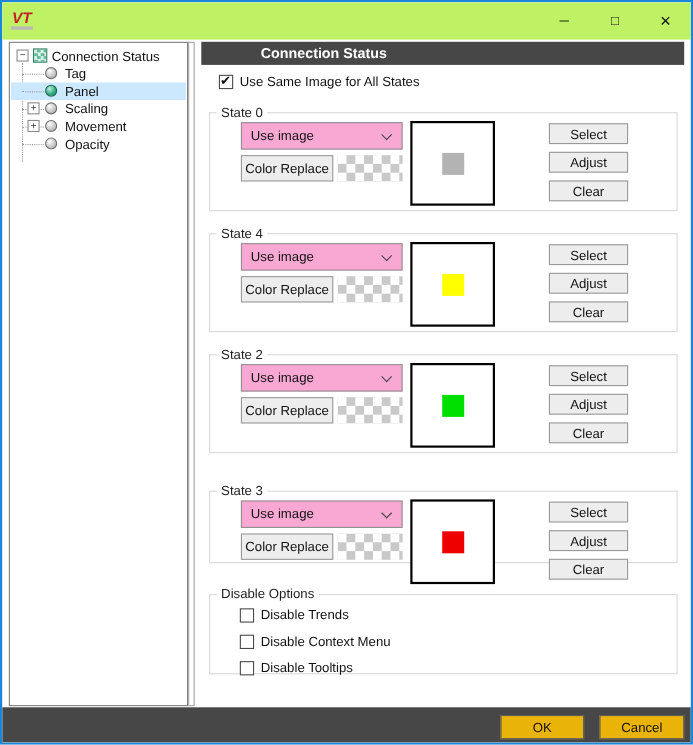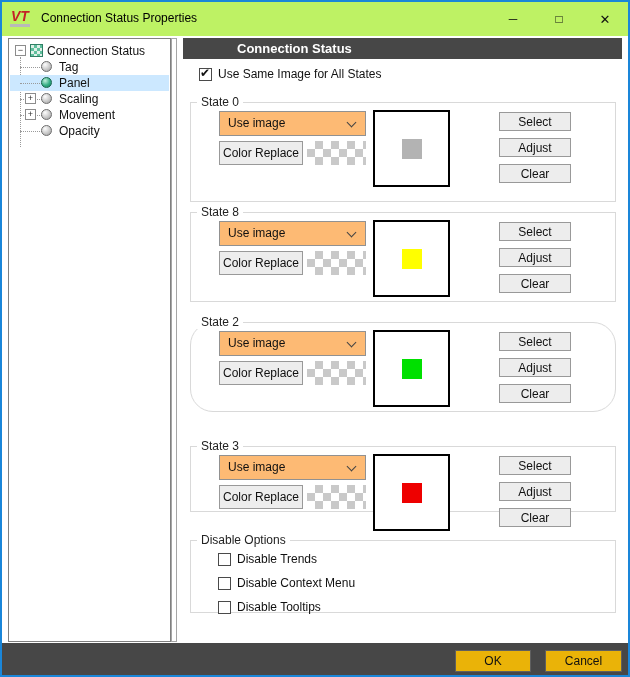--- a/index.html
+++ b/index.html
@@ -52,21 +52,21 @@
   .cbrow { position:absolute; display:flex; align-items:center; gap:6px; height:16px; }
   .cb { position:relative; width:13px; height:13px; background:#fff; border:1px solid #4a4a4a;
         flex:0 0 auto; }
   .cb .tick { position:absolute; left:0px; top:-3px; font-size:12px; line-height:14px; color:#111; }
   .cblabel { font-size:12px; color:#111; white-space:nowrap; }
 
   .group { position:absolute; left:188px; width:426px; border:1px solid #d9d9d9; background:#fff; }
   .group-label { position:absolute; top:-8px; left:6px; background:#fff; padding:0 4px;
                  font-size:12px; color:#222; }
 
-  .combo { position:absolute; left:28px; top:8px; width:147px; height:25px; background:#fdba74;
+  .combo { position:absolute; left:28px; top:8px; width:147px; height:25px; background:#f9a8d4;
            border:1px solid #919191; }
   .combo-text { position:absolute; left:8px; top:4px; font-size:12px; color:#111; }
   .chev { position:absolute; right:10px; top:7px; width:7px; height:7px;
           border-right:1px solid #444; border-bottom:1px solid #444; transform:rotate(45deg); }
 
   .btn { display:flex; align-items:center; justify-content:center; background:#ededed;
          border:1px solid #999; font-size:12px; color:#111; cursor:default; }
   .btn-colorreplace { position:absolute; left:28px; top:38px; width:84px; height:24px; }
   .checker { position:absolute; left:116px; top:38px; width:59px; height:24px;
              background:repeating-conic-gradient(#c9c9c9 0% 25%, #ffffff 0% 50%);
@@ -89,21 +89,20 @@
   .btn-ok { left:453px; width:76px; }
   .btn-cancel { left:543px; width:77px; }
 </style>
 </head>
 <body>
 
 <div class="window" style="border-color: rgb(26, 134, 217);">
 
   <div class="titlebar">
     <span class="logo">VT</span>
-    <span class="wtitle">Connection Status Properties</span>
     <div class="winbtns">
       <div class="winbtn">
         <span>─</span>
       </div>
       <div class="winbtn">
         <span>□</span>
       </div>
       <div class="winbtn close">
         <span>✕</span>
       </div>
@@ -154,53 +153,53 @@
 
   <div class="hdr" style="background-color: rgb(71, 71, 71);">Connection Status</div>
 
   <div class="cbrow" style="left:197px; top:64px;">
     <span class="cb">
       <span class="tick">✔</span>
     </span>
     <span class="cblabel">Use Same Image for All States</span>
   </div>
 
-  <div class="group" style="top:100px; height:100px;padding-left:46px;">
+  <div class="group" style="top:100px; height:90px;padding-left:46px;">
     <span class="group-label">State 0</span>
     <div class="combo">
       <span class="combo-text">Use image</span>
       <span class="chev"></span>
     </div>
     <div class="btn btn-colorreplace">Color Replace</div>
     <div class="checker"></div>
     <div class="preview">
       <div class="swatch" style="background-color: rgb(179, 179, 179);"></div>
     </div>
     <div class="btn btn-col btn-select">Select</div>
     <div class="btn btn-col btn-adjust">Adjust</div>
     <div class="btn btn-col btn-clear">Clear</div>
   </div>
 
   <div class="group" style="top:210px; height:90px;">
-    <span class="group-label">State 8</span>
+    <span class="group-label">State 4</span>
     <div class="combo">
       <span class="combo-text">Use image</span>
       <span class="chev"></span>
     </div>
     <div class="btn btn-colorreplace">Color Replace</div>
     <div class="checker"></div>
     <div class="preview">
       <div class="swatch" style="background-color: rgb(255, 255, 0);"></div>
     </div>
     <div class="btn btn-col btn-select">Select</div>
     <div class="btn btn-col btn-adjust">Adjust</div>
     <div class="btn btn-col btn-clear">Clear</div>
   </div>
 
-  <div class="group" style="top:320px; height:90px;border-radius:23px;">
+  <div class="group" style="top:320px; height:90px;">
     <span class="group-label">State 2</span>
     <div class="combo">
       <span class="combo-text">Use image</span>
       <span class="chev"></span>
     </div>
     <div class="btn btn-colorreplace">Color Replace</div>
     <div class="checker"></div>
     <div class="preview">
       <div class="swatch" style="background-color: rgb(0, 224, 0);"></div>
     </div>

